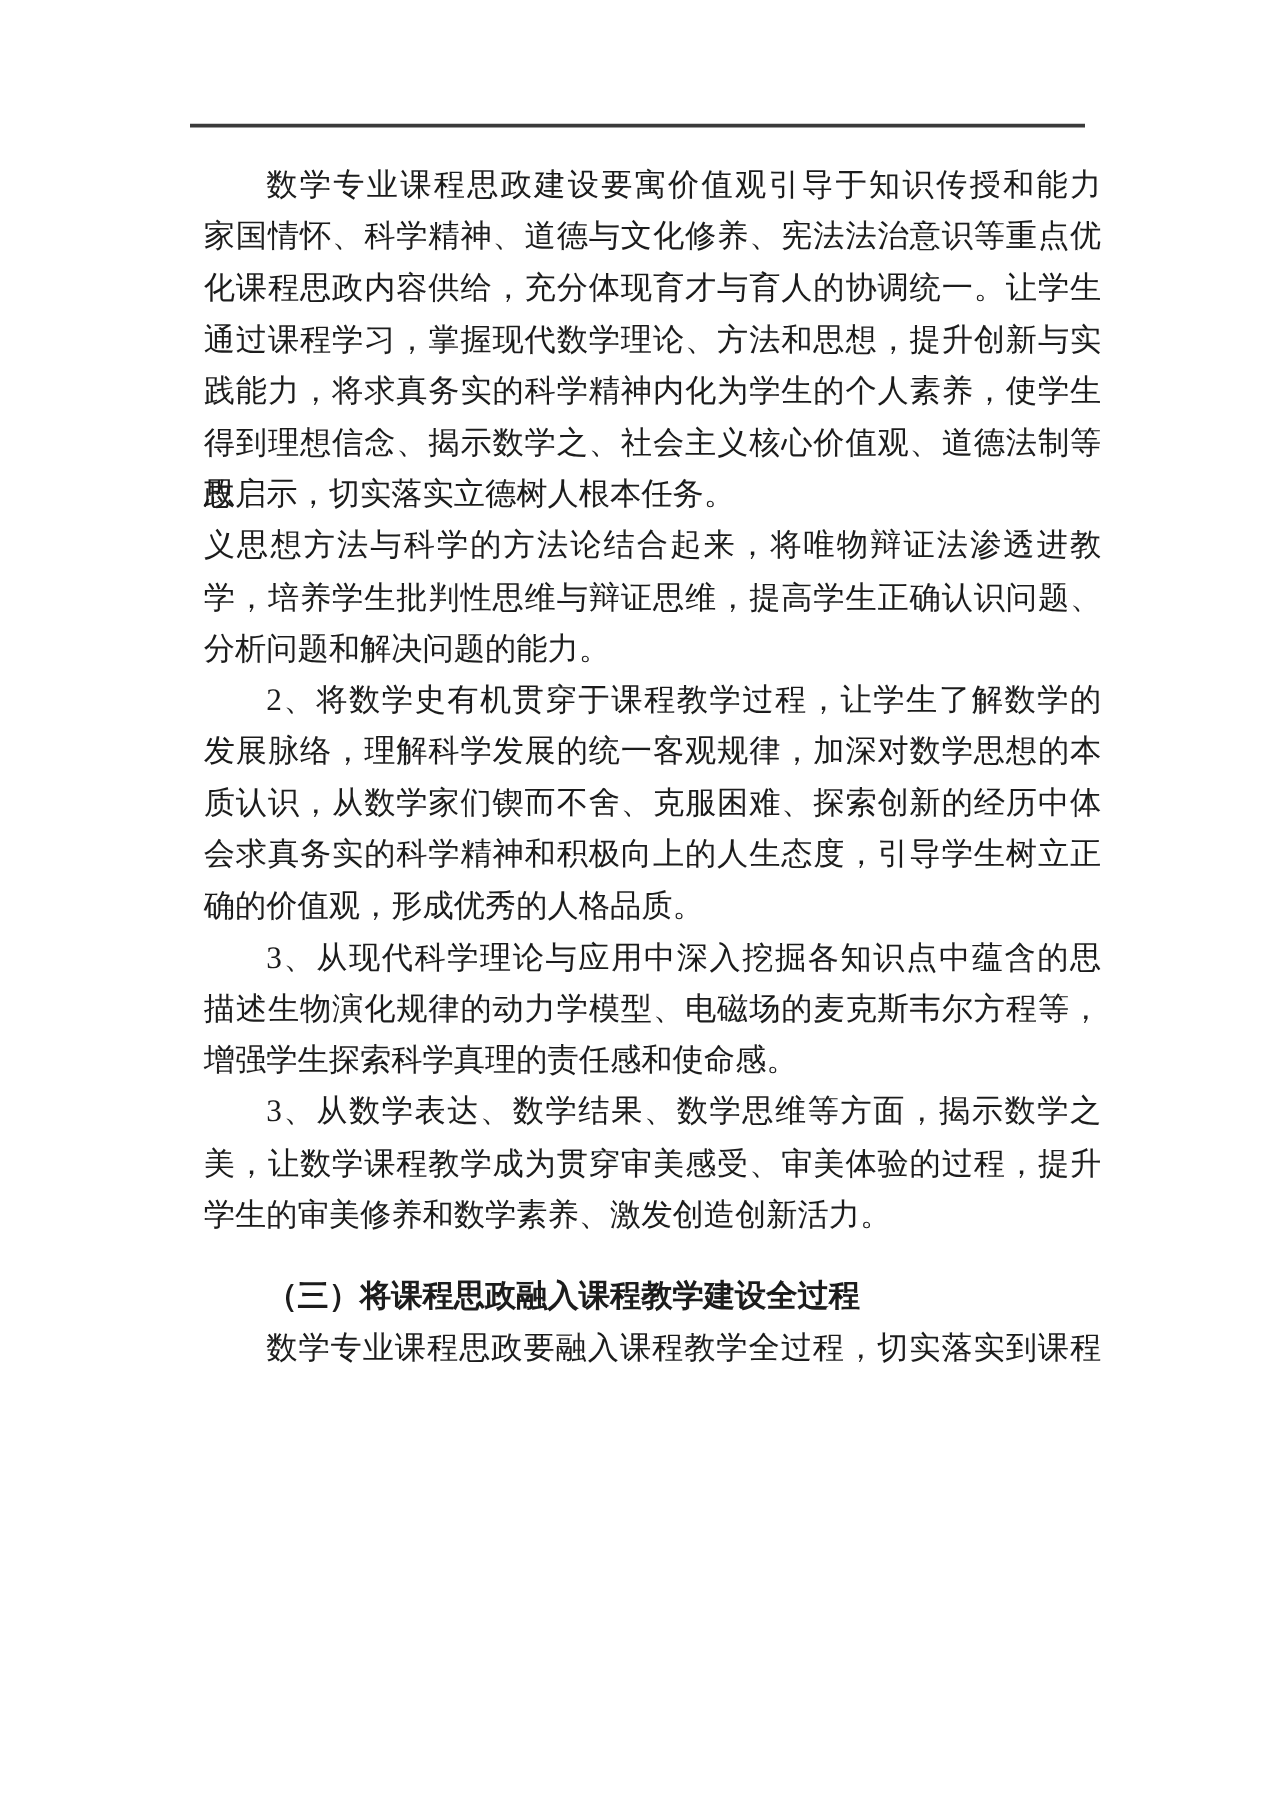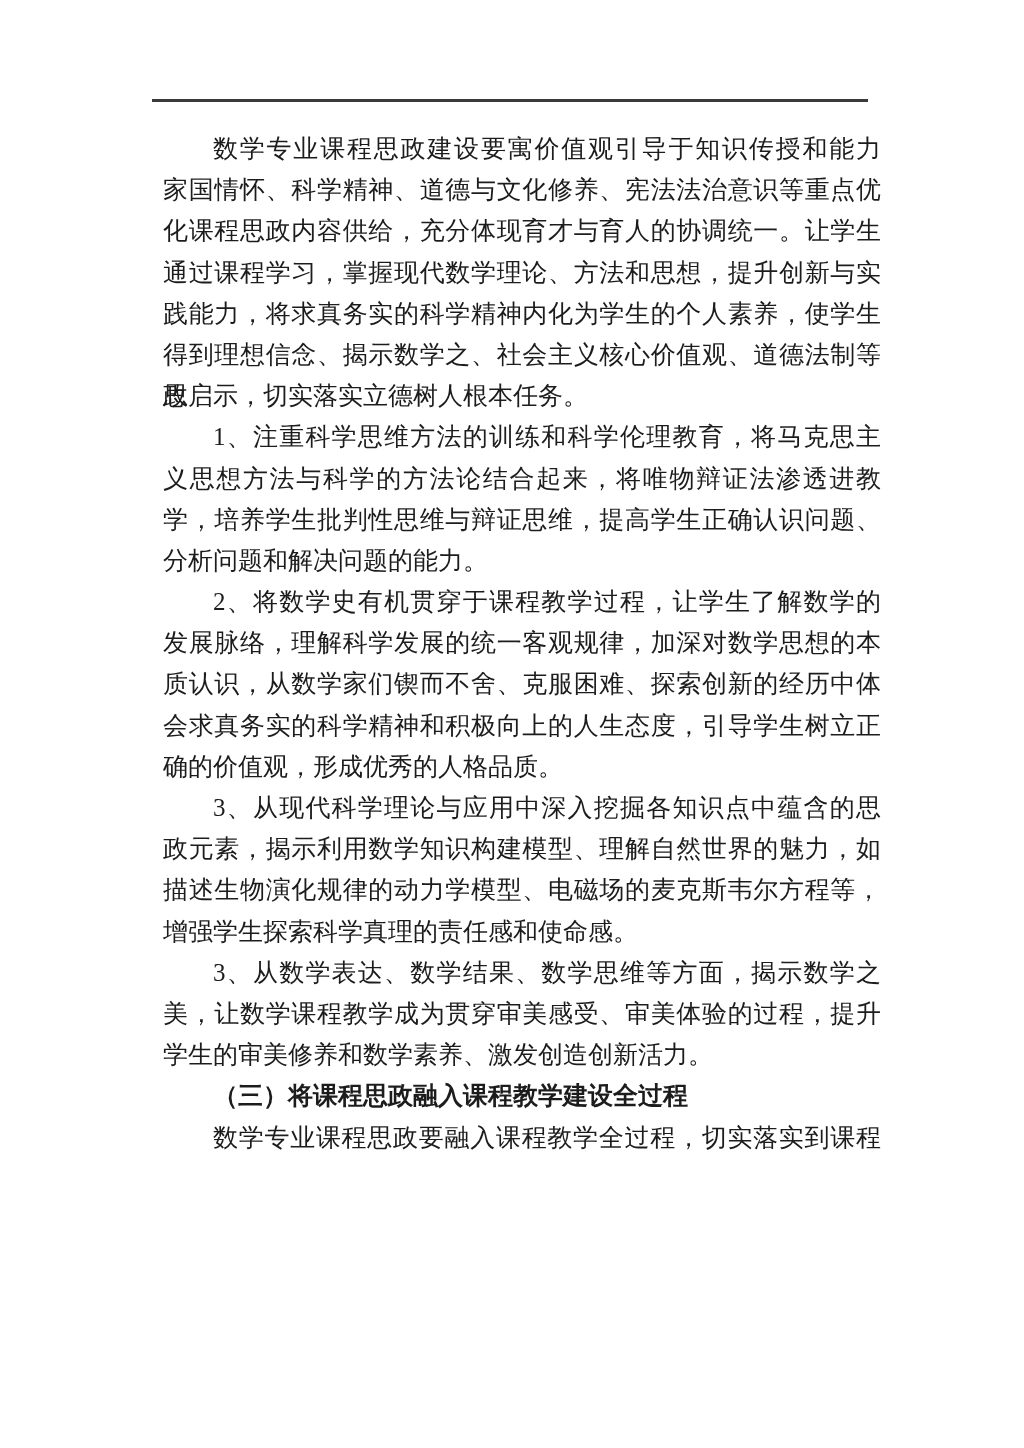--- a/index.html
+++ b/index.html
@@ -30,53 +30,51 @@
   .para { margin: 0; padding: 0; }
   .line {
     height: 41.2px;
     line-height: 41.2px;
     text-align: justify;
     text-align-last: justify;
     overflow: visible;
   }
   .line.first { padding-left: 50px; }
   .line.short { text-align-last: left; }
-  .para.heading .line { font-weight: 700; }
+  .para.heading .line { font-weight: 700; margin-top: 24px; }
 </style>
 </head>
 <body>
 
 <div class="page" style="background: rgb(255, 255, 255); color: rgb(28, 28, 28);">
   <div class="header-rule" style="background: rgb(58, 58, 58);"></div>
   <div class="doc-body">
       <div class="para">
         <div class="line first">数学专业课程思政建设要寓价值观引导于知识传授和能力</div>
         <div class="line">家国情怀、科学精神、道德与文化修养、宪法法治意识等重点优</div>
         <div class="line">化课程思政内容供给，充分体现育才与育人的协调统一。让学生</div>
         <div class="line">通过课程学习，掌握现代数学理论、方法和思想，提升创新与实</div>
         <div class="line">践能力，将求真务实的科学精神内化为学生的个人素养，使学生</div>
         <div class="line">得到理想信念、揭示数学之、社会主义核心价值观、道德法制等思</div>
         <div class="line short">政启示，切实落实立德树人根本任务。</div>
       </div>
       <div class="para">
-        <div class="line first">1、注重科学思维方法的训练和科学伦理教育，将马克思主</div>
         <div class="line">义思想方法与科学的方法论结合起来，将唯物辩证法渗透进教</div>
         <div class="line">学，培养学生批判性思维与辩证思维，提高学生正确认识问题、</div>
         <div class="line short">分析问题和解决问题的能力。</div>
       </div>
       <div class="para">
         <div class="line first">2、将数学史有机贯穿于课程教学过程，让学生了解数学的</div>
         <div class="line">发展脉络，理解科学发展的统一客观规律，加深对数学思想的本</div>
         <div class="line">质认识，从数学家们锲而不舍、克服困难、探索创新的经历中体</div>
         <div class="line">会求真务实的科学精神和积极向上的人生态度，引导学生树立正</div>
         <div class="line short">确的价值观，形成优秀的人格品质。</div>
       </div>
       <div class="para">
         <div class="line first">3、从现代科学理论与应用中深入挖掘各知识点中蕴含的思</div>
-        <div class="line">政元素，揭示利用数学知识构建模型、理解自然世界的魅力，如</div>
         <div class="line">描述生物演化规律的动力学模型、电磁场的麦克斯韦尔方程等，</div>
         <div class="line short">增强学生探索科学真理的责任感和使命感。</div>
       </div>
       <div class="para">
         <div class="line first">3、从数学表达、数学结果、数学思维等方面，揭示数学之</div>
         <div class="line">美，让数学课程教学成为贯穿审美感受、审美体验的过程，提升</div>
         <div class="line short">学生的审美修养和数学素养、激发创造创新活力。</div>
       </div>
       <div class="para heading">
         <div class="line first short">（三）将课程思政融入课程教学建设全过程</div>

